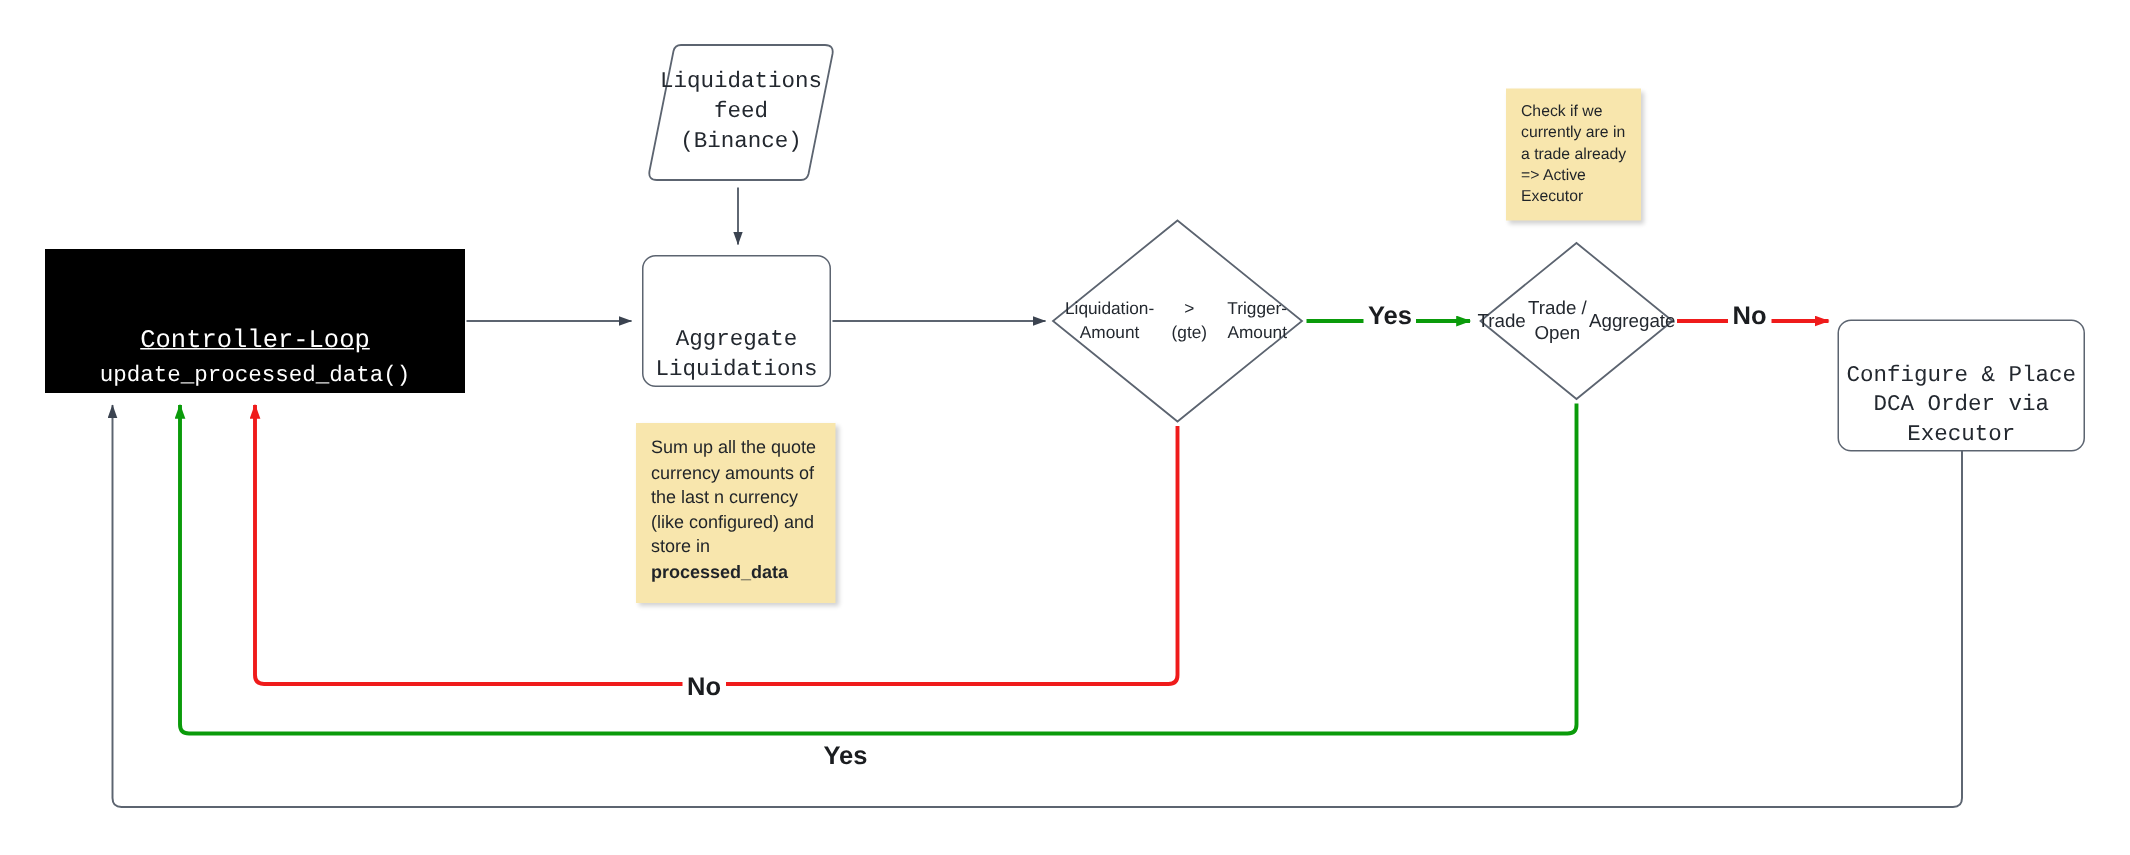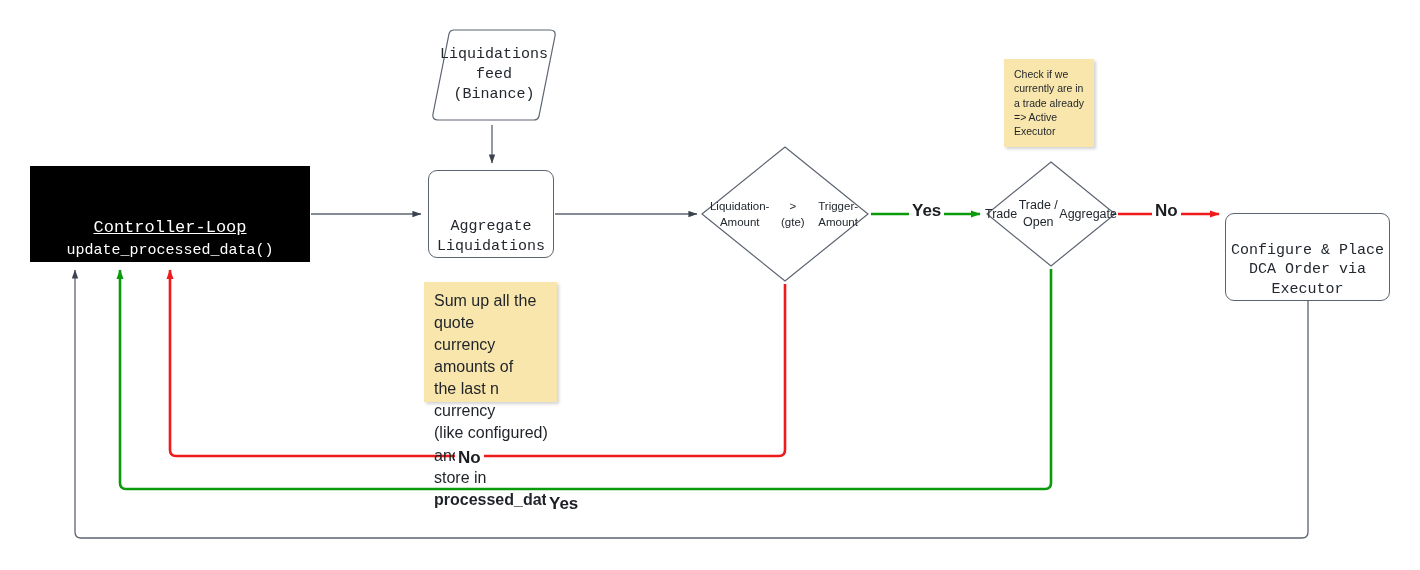--- a/index.html
+++ b/index.html
@@ -113,21 +113,21 @@
     position: absolute;
     background: #f8e6ad;
     color: #1f2328;
     box-sizing: border-box;
     padding: 8px 9px 8px 10px;
     box-shadow: 2px 2px 3px rgba(0,0,0,0.18);
   }
   #note-processed-data {
     left: 424px; top: 282px;
     width: 133px; height: 120px;
-    font-size: 16px;
+    font-size: 12px;
     line-height: 1.38;
   }
   #note-processed-data .bold { font-weight: bold; }
   #note-active-executor {
     left: 1004px; top: 59px;
     width: 90px; height: 88px;
     font-size: 10.5px;
     line-height: 1.36;
   }
 

